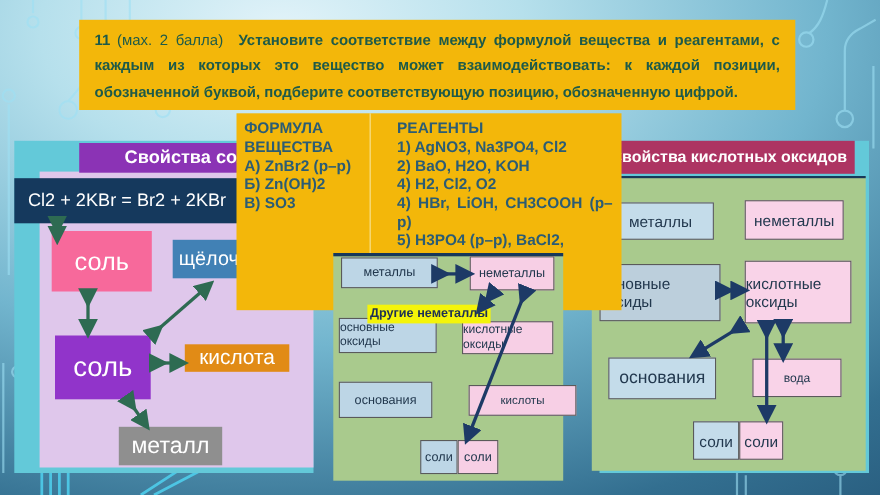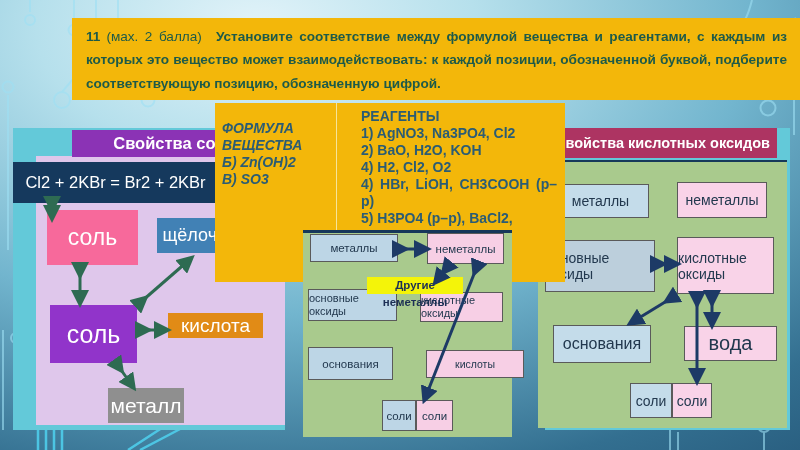--- a/index.html
+++ b/index.html
@@ -6,80 +6,80 @@
   .stage{
     position:relative;width:800px;height:450px;overflow:hidden;
     font-family:"Liberation Sans","DejaVu Sans",sans-serif;
     background:radial-gradient(1100px 640px at 32% 6%,
       #e2f3f9 0%, #b6e0ec 20%, #72b5ce 45%, #336f90 72%, #1b4769 100%);
   }
   .abs{position:absolute;}
   svg.layer{position:absolute;left:0;top:0;pointer-events:none;}
 
   
-  .qbox{left:72px;top:18px;width:729px;height:82px;background:#f3b70a;z-index:20;
+  .qbox{left:72px;top:18px;width:651px;height:82px;background:#f3b70a;z-index:20;
         padding:7px 14px 0 14px;box-sizing:border-box;color:#1d5a49;
         font-size:13.6px;font-weight:bold;line-height:1.72;text-align:justify;}
   .qbox .pts{font-weight:normal;margin-right:14px;}
   .qbox .num{margin-right:6px;}
 
   
   .tbl{left:215px;top:103px;width:350px;height:179px;background:#f3b70a;z-index:20;
        display:flex;box-sizing:border-box;color:#2b5c74;font-weight:bold;font-size:14px;}
-  .tbl .col1{width:121px;padding:17px 2px 0 7px;box-sizing:border-box;line-height:17px;font-style:italic;}
+  .tbl .col1{width:121px;padding:5px 2px 0 7px;box-sizing:border-box;line-height:17px;}
   .tbl .col2{flex:1;padding:5px 8px 0 24px;box-sizing:border-box;line-height:17px;
              border-left:1px solid #f6e49a;}
   .tbl .just{text-align:justify;}
 
   
   .slideL{left:13px;top:128px;width:272px;height:302px;background:#63c9d9;z-index:10;}
   .lav{left:23px;top:28px;width:249px;height:269px;background:#dfc7eb;}
   .titleL{left:59px;top:2px;width:214px;height:27px;background:#8b33b5;color:#fff;
           font-size:16.5px;font-weight:bold;text-align:center;line-height:27px;}
   .eq{left:0px;top:34px;width:205px;height:41px;background:#15395d;color:#fff;
       font-size:16.5px;text-align:center;line-height:41px;}
   .node{display:flex;align-items:center;justify-content:center;color:#fff;box-sizing:border-box;}
   .saltTop{left:34px;top:82px;width:91px;height:55px;background:#f7699b;font-size:23px;}
   .alkali{left:144px;top:90px;width:75px;height:35px;background:#4181b5;font-size:18px;}
   .saltC{left:37px;top:177px;width:87px;height:58px;background:#9134ca;font-size:25px;}
   .acid{left:155px;top:185px;width:95px;height:25px;background:#e18b16;font-size:19px;}
-  .metal{left:95px;top:260px;width:76px;height:35px;background:#8f8f8f;font-size:21px;}
+  .metal{left:95px;top:260px;width:94px;height:35px;background:#8f8f8f;font-size:21px;}
 
   
   .slideR{left:545px;top:128px;width:245px;height:302px;background:#63c9d9;z-index:10;}
   .titleR{left:3px;top:0px;width:229px;height:30px;background:#ad3462;color:#fff;
           font-size:14.5px;font-weight:bold;text-align:center;line-height:30px;}
   .greenR{left:-7px;top:32px;width:249px;height:268px;background:#a9ca8d;
           border-top:2px solid #17395a;box-sizing:border-box;}
   .bx{display:flex;align-items:center;justify-content:center;text-align:left;
       box-sizing:border-box;border:1.5px solid #5a5a5a;color:#22384e;}
   .blu{background:#c4dcea;} .pnk{background:#f9d3e8;}
   .bluM{background:#bdd6e6;} .pnkM{background:#f7cfe5;}
   .rMet{left:7px;top:56px;width:97px;height:34px;font-size:14px;}
   .rNem{left:132px;top:54px;width:90px;height:36px;font-size:14px;}
   .rBO{left:0px;top:112px;width:110px;height:52px;font-size:14px;background:#bccfdc;}
   .rAO{left:132px;top:109px;width:97px;height:57px;font-size:14px;}
   .rBase{left:8px;top:197px;width:98px;height:38px;font-size:16px;}
-  .rWater{left:139px;top:198px;width:93px;height:35px;font-size:20px;}
+  .rWater{left:139px;top:198px;width:81px;height:35px;font-size:11px;}
   .rSL{left:85px;top:255px;width:42px;height:35px;font-size:14px;}
   .rSR{left:127px;top:255px;width:40px;height:35px;font-size:14px;}
 
   
   .panelM{left:303px;top:230px;width:209px;height:207px;background:#a9ca8d;z-index:30;}
   .topline{left:0;top:0;width:209px;height:3px;background:#16375a;}
   .mMet{left:7px;top:4px;width:88px;height:28px;font-size:11.5px;}
   .mNem{left:124px;top:3px;width:77px;height:31px;font-size:11.5px;}
   .mBO{left:5px;top:59px;width:89px;height:32px;font-size:11px;line-height:1.15;}
   .mAO{left:117px;top:62px;width:83px;height:30px;font-size:11px;line-height:1.15;}
   .mBase{left:5px;top:117px;width:85px;height:33px;font-size:11.5px;}
   .mAcid{left:123px;top:120px;width:98px;height:28px;font-size:10.5px;}
   .mSL{left:79px;top:170px;width:34px;height:31px;font-size:11.5px;}
   .mSR{left:113px;top:170px;width:37px;height:31px;font-size:11.5px;}
-  .note{left:31px;top:47px;width:96px;height:17px;background:#f4f409;color:#1c2f55;
-        font-size:11.5px;font-weight:bold;line-height:17px;text-align:center;z-index:5;margin-left:33px;}
+  .note{left:31px;top:47px;width:112px;height:17px;background:#f4f409;color:#1c2f55;
+        font-size:11.5px;font-weight:bold;line-height:17px;text-align:center;z-index:5;}
 </style>
 </head>
 <body>
 
 <div class="stage">
 
   <svg class="layer" width="800" height="450" style="z-index:1">
     <g fill="none" stroke="#9ee0f4" stroke-width="2" opacity="0.6">
       <path d="M96,0 L96,52 L62,92"></path>
         <circle cx="62" cy="100" r="8"></circle>
@@ -151,20 +151,21 @@
     <div class="abs bx pnk rSR">соли</div>
   </div>
 
   <div class="abs qbox">
     <span class="num">11</span><span class="pts">(мах. 2 балла)</span><span>Установите соответствие между формулой вещества и реагентами, с каждым из которых это вещество может взаимодействовать: к каждой позиции, обозначенной буквой, подберите соответствующую позицию, обозначенную цифрой.</span>
   </div>
 
   <div class="abs tbl">
     <div class="col1">
       <div>ФОРМУЛА ВЕЩЕСТВА</div>
+      <div>А) ZnBr2 (р–р)</div>
       <div>Б) Zn(OH)2</div>
       <div>В) SO3</div>
     </div>
     <div class="col2">
       <div>РЕАГЕНТЫ</div>
       <div>1) AgNO3, Na3PO4, Cl2</div>
       <div>2) BaO, H2O, KOH</div>
       <div>4) H2, Cl2, O2</div>
       <div class="just">4) HBr, LiOH, CH3COOH (р–р)</div>
       <div>5) H3PO4 (р–р), BaCl2,</div>

